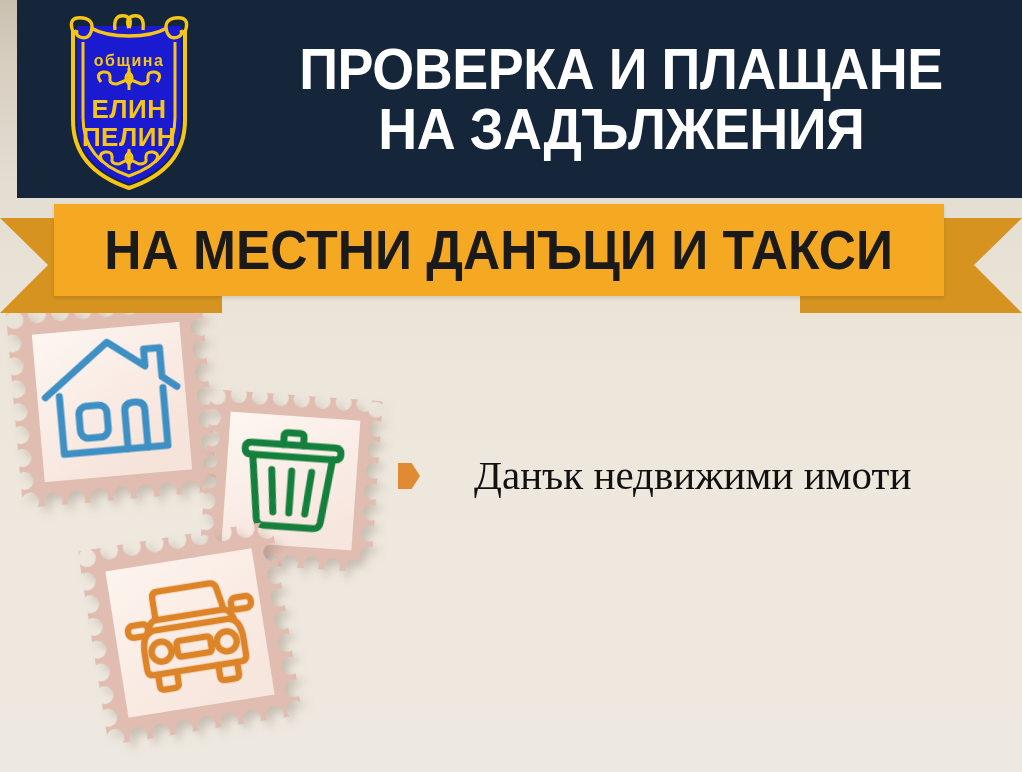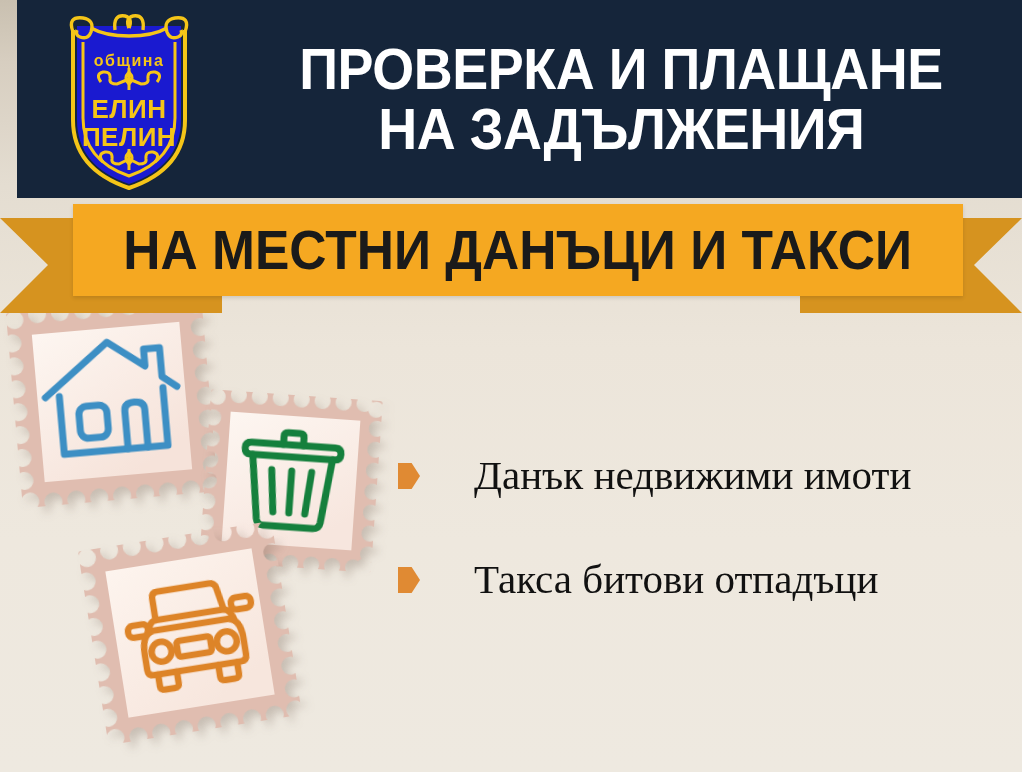--- a/index.html
+++ b/index.html
@@ -54,21 +54,21 @@
   }
   .ribbon-tail.left{
     left:0;width:222px;
     clip-path:polygon(0 0, 222px 0, 222px 95px, 0 95px, 48px 47px);
   }
   .ribbon-tail.right{
     right:0;width:222px;
     clip-path:polygon(0 0, 222px 0, 174px 47px, 222px 95px, 0 95px);
   }
   .ribbon-band{
-    position:absolute;left:73px;top:6px;width:890px;height:92px;
+    position:absolute;left:54px;top:6px;width:890px;height:92px;
     background:#f5a821;
     display:flex;align-items:center;justify-content:center;
     box-shadow:0 2px 4px rgba(0,0,0,.12);
   }
   .ribbon-text{
     color:#1a1a1a;
     font-family:"Liberation Sans", sans-serif;
     font-weight:bold;
     font-size:56px;
     line-height:1;
@@ -346,20 +346,16 @@
     </div>
   </div>
 
   <div class="list">
 
     <div class="list-item">
       <span class="bullet"></span>
       <span class="item-label">Данък недвижими имоти</span>
     </div>
 
-    <div class="list-item">
-      <span class="bullet"></span>
-      <span class="item-label">Такса битови отпадъци</span>
-    </div>
 
   </div>
 
 </div>
 
 </body></html>

